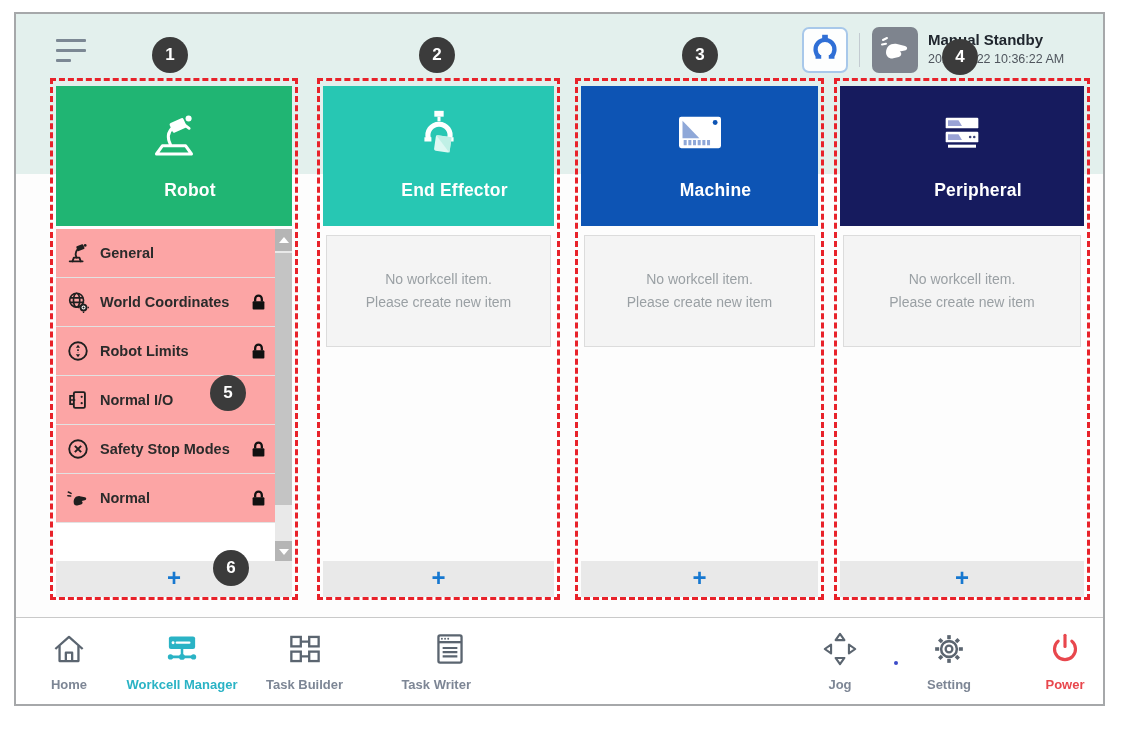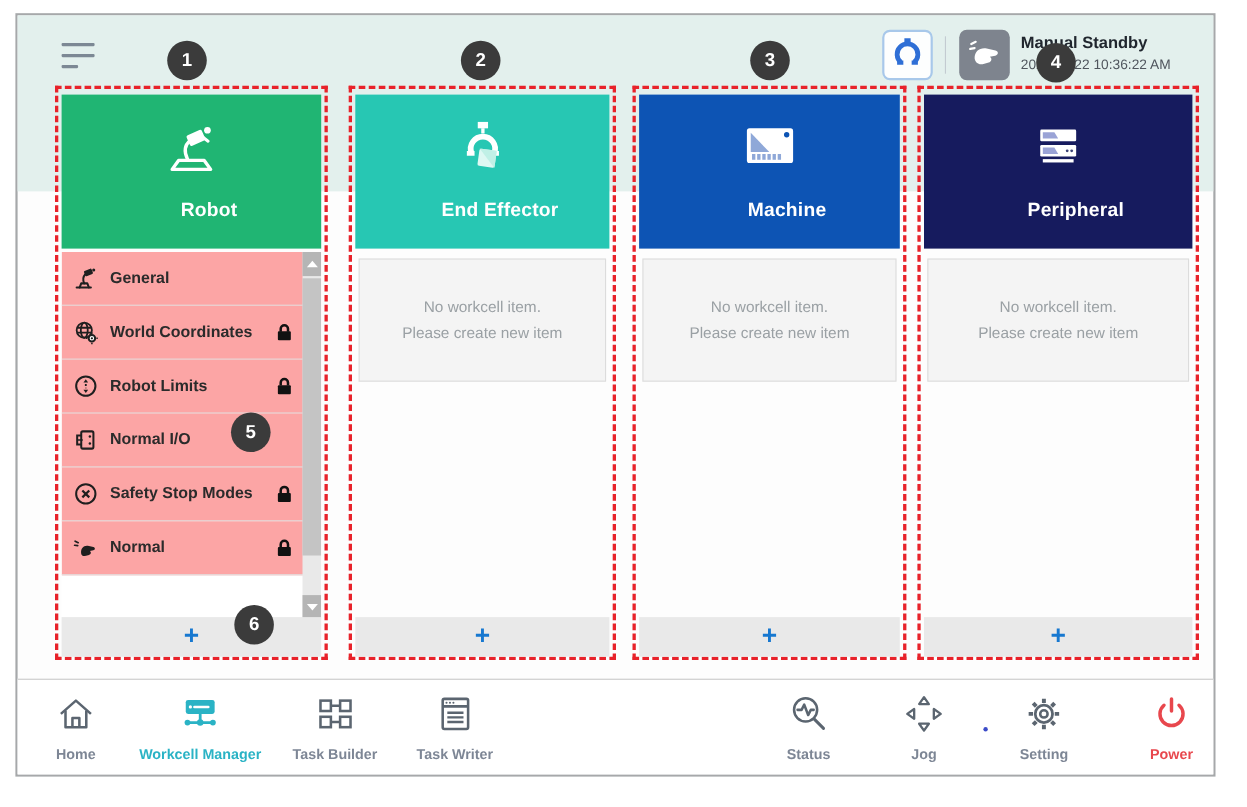--- a/index.html
+++ b/index.html
@@ -333,44 +333,34 @@
         <svg width="42" height="42" viewBox="0 0 40 40" fill="none" stroke="#5b6570" stroke-width="2.2">
           <rect x="7" y="8.5" width="9" height="9"></rect>
             <rect x="24" y="8.5" width="9" height="9"></rect>
           <rect x="7" y="22.5" width="9" height="9"></rect>
             <rect x="24" y="22.5" width="9" height="9"></rect>
           <path d="M16 13 H24 M16 27 H24"></path>
         </svg>
       </span>
       <span class="navlabel">Task Builder</span>
     </div>
-    <div class="navitem" style="left:340px;width:115px;">
+    <div class="navitem" style="left:340px;width:115px;align-items:flex-end;">
       <span>
         <svg width="42" height="42" viewBox="0 0 40 40" fill="none" stroke="#5b6570" stroke-width="2.2">
           <rect x="9" y="7" width="22" height="26" rx="1.5"></rect>
           <path d="M9 13.5 H31"></path>
           <circle cx="12.3" cy="10.3" r="0.9" fill="#5b6570" stroke="none"></circle>
           <circle cx="15.3" cy="10.3" r="0.9" fill="#5b6570" stroke="none"></circle>
           <circle cx="18.3" cy="10.3" r="0.9" fill="#5b6570" stroke="none"></circle>
           <path d="M13 19 H27 M13 23 H27 M13 27 H27" stroke-width="2"></path>
         </svg>
       </span>
       <span class="navlabel">Task Writer</span>
     </div>
 
-    <div class="navitem" style="left:679px;width:80px;">
-      <span>
-        <svg width="42" height="42" viewBox="0 0 40 40" fill="none" stroke="#5b6570" stroke-width="2.2" stroke-linecap="round" stroke-linejoin="round">
-          <circle cx="17.5" cy="16.5" r="10"></circle>
-          <path d="M10.5 16.5 h3.5 l2.3-4.5 3.4 9 2.3-4.5 h2.5"></path>
-          <path d="M25 24.5 L33 32.5" stroke-width="2.6"></path>
-        </svg>
-      </span>
-      <span class="navlabel">Status</span>
-    </div>
     <div class="navitem" style="left:789px;width:70px;">
       <span>
         <svg width="42" height="42" viewBox="0 0 40 40" fill="none" stroke="#5b6570" stroke-width="2" stroke-linejoin="round">
           <path d="M20 5.5 L24.2 11.5 H15.8 Z"></path>
           <path d="M20 34.5 L24.2 28.5 H15.8 Z"></path>
           <path d="M5.5 20 L11.5 15.8 V24.2 Z"></path>
           <path d="M34.5 20 L28.5 15.8 V24.2 Z"></path>
         </svg>
       </span>
       <span class="navlabel">Jog</span>

